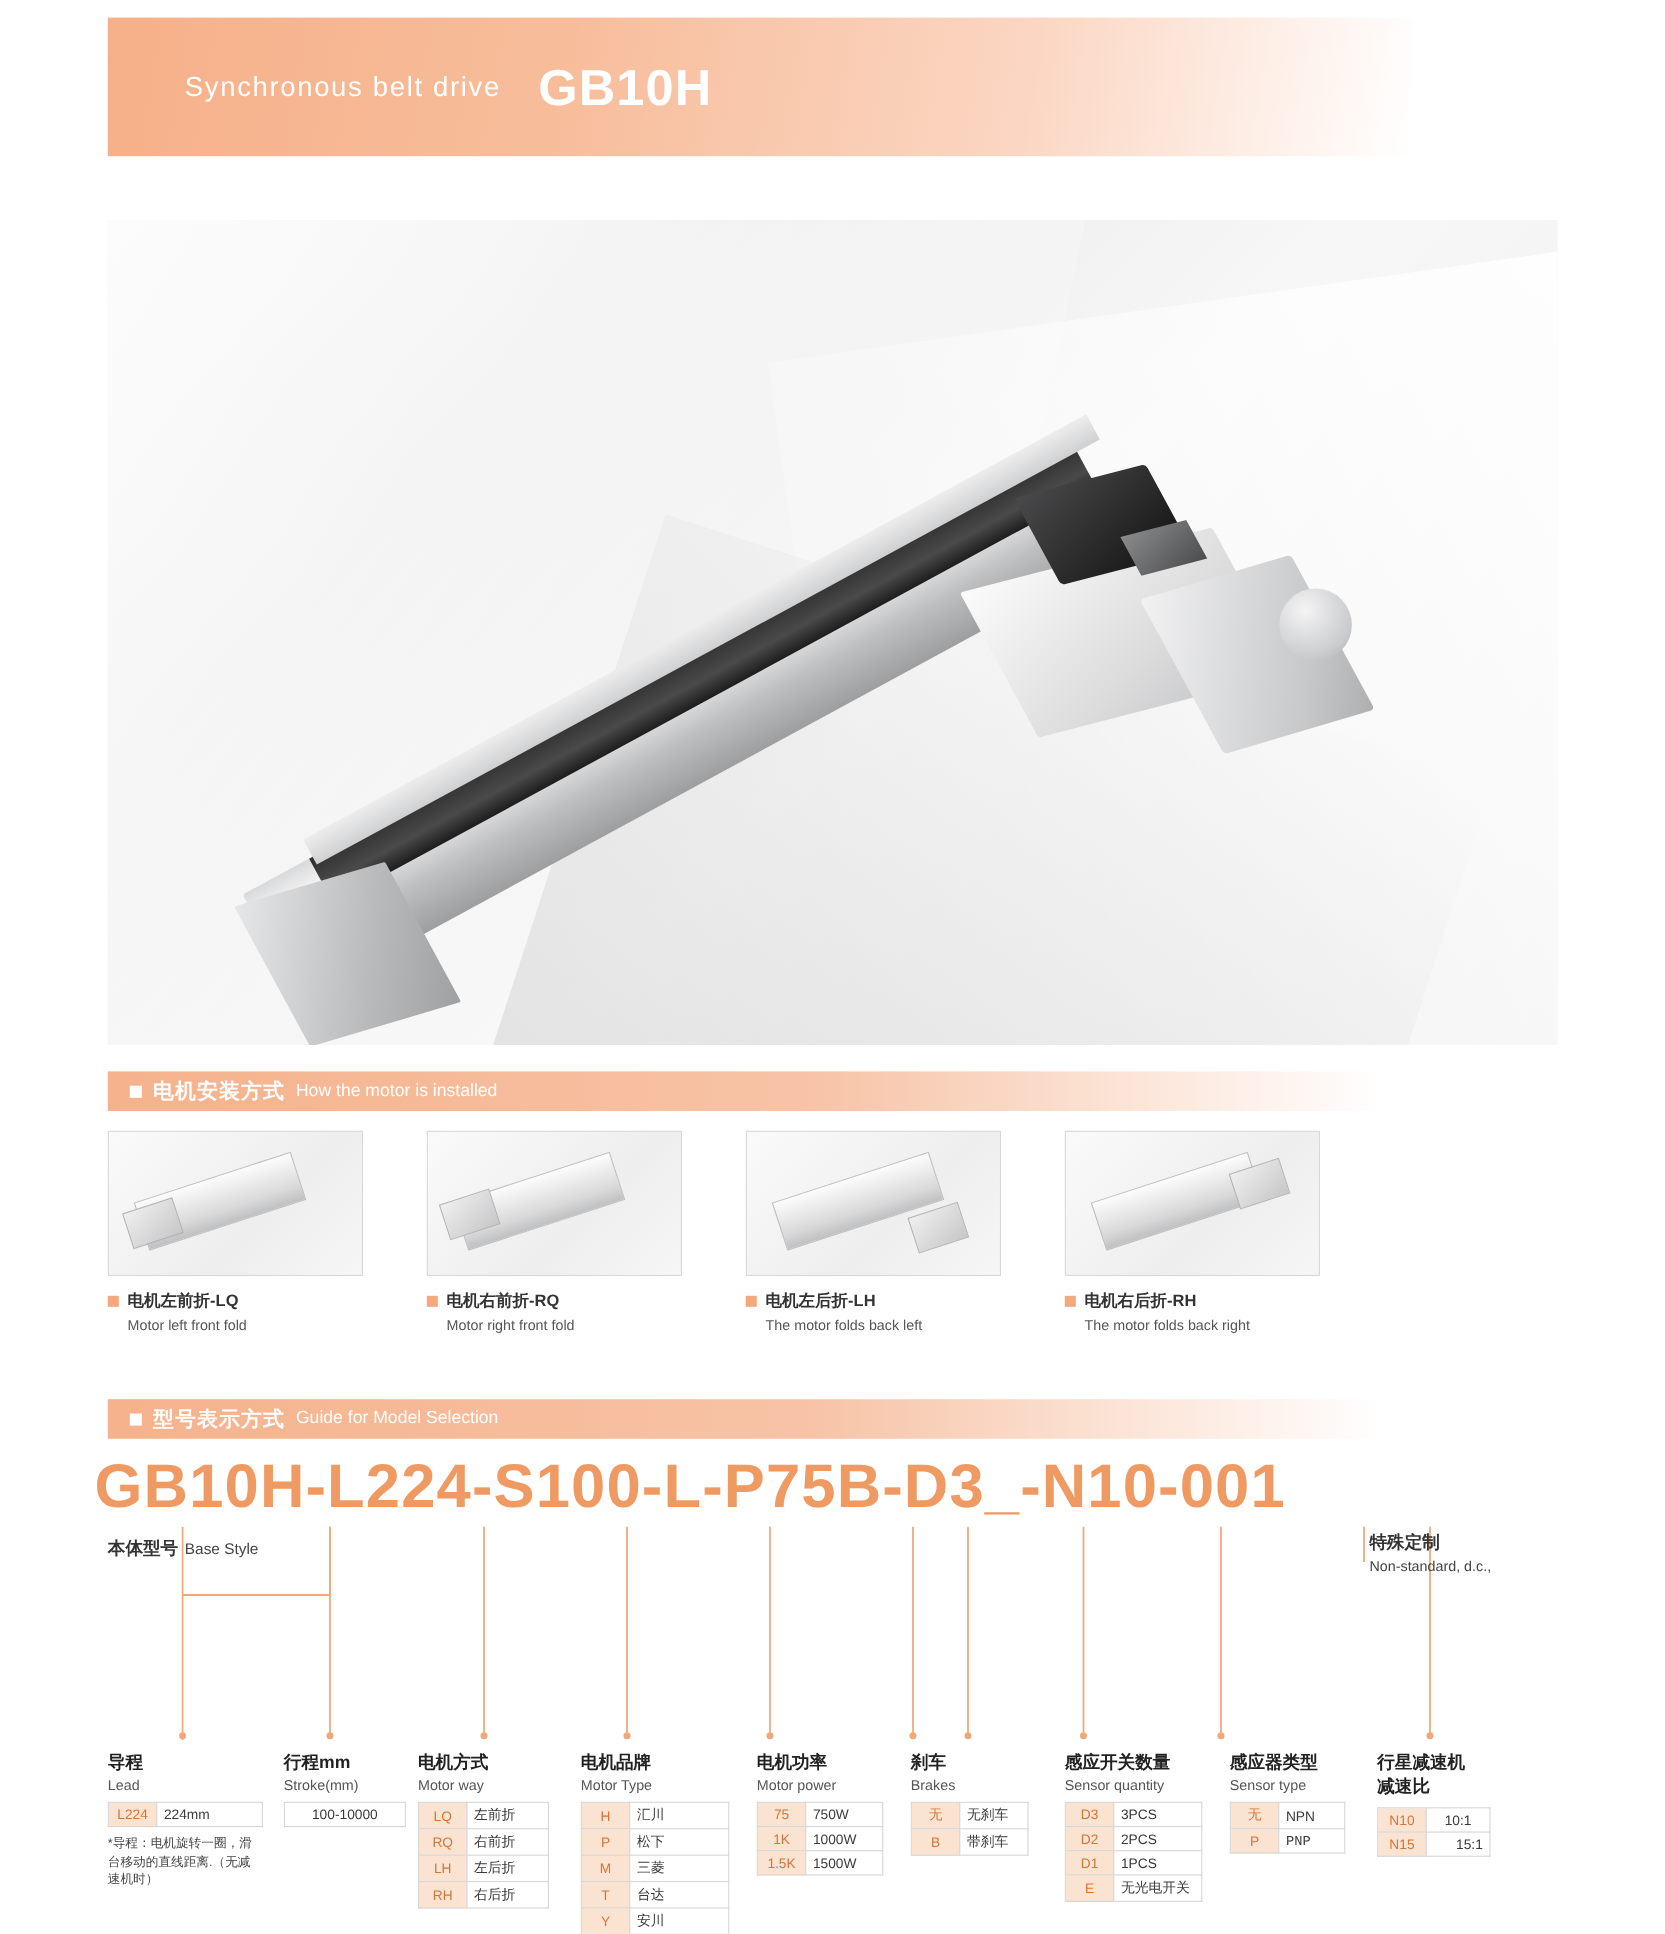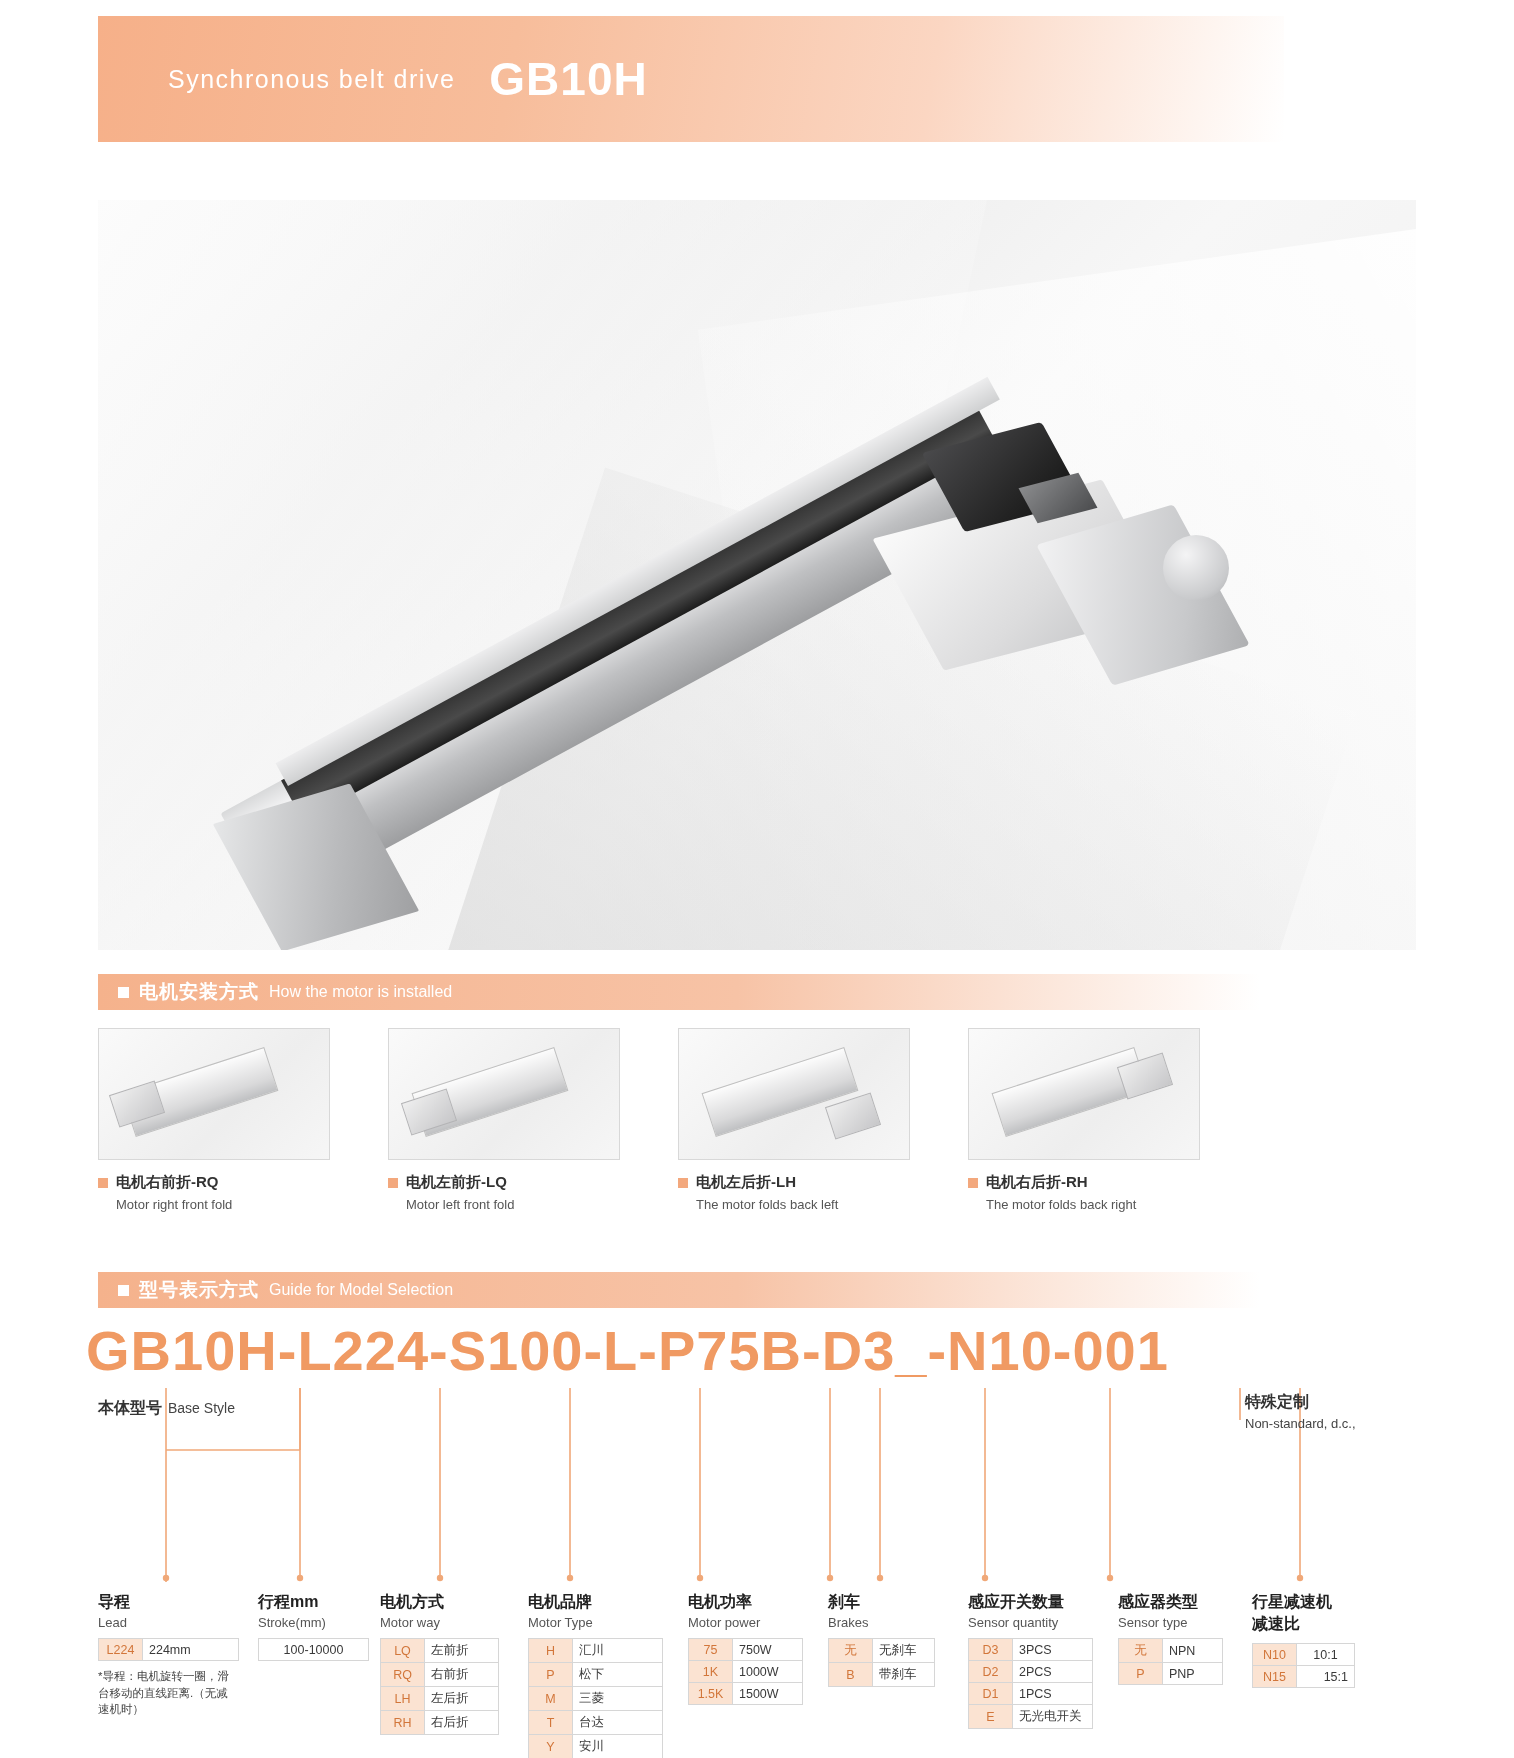--- a/index.html
+++ b/index.html
@@ -275,41 +275,41 @@
   </div>
 </div>
 
 <div class="sec-bar" style="top:974px;">
   <span class="sq"></span>
   <span class="cn">电机安装方式</span>
   <span class="en">How the motor is installed</span>
 </div>
 
 <div class="mounts">
+  <div class="mount m1">
+    <div class="pic">
+        <div class="body"></div>
+        <div class="mot"></div>
+      </div>
+    <div class="lbl">
+        <span class="sq"></span>
+        <span class="cn">电机左前折-LQ</span>
+      </div>
+    <div class="en2">Motor left front fold</div>
+  </div>
   <div class="mount m2">
     <div class="pic">
         <div class="body"></div>
         <div class="mot"></div>
       </div>
     <div class="lbl">
         <span class="sq"></span>
         <span class="cn">电机右前折-RQ</span>
       </div>
     <div class="en2">Motor right front fold</div>
-  </div>
-  <div class="mount m1">
-    <div class="pic">
-        <div class="body"></div>
-        <div class="mot"></div>
-      </div>
-    <div class="lbl">
-        <span class="sq"></span>
-        <span class="cn">电机左前折-LQ</span>
-      </div>
-    <div class="en2">Motor left front fold</div>
   </div>
   <div class="mount m3">
     <div class="pic">
         <div class="body"></div>
         <div class="mot"></div>
       </div>
     <div class="lbl">
         <span class="sq"></span>
         <span class="cn">电机左后折-LH</span>
       </div>
@@ -536,21 +536,21 @@
   <div class="t-cn">感应器类型</div>
   <div class="t-en">Sensor type</div>
   <table>
     <tbody>
         <tr>
           <td class="code">无</td>
           <td class="wide" style="width:60px;">NPN</td>
         </tr>
     <tr>
           <td class="code">P</td>
-          <td class="wide" style="width:60px;">PNP</td>
+          <td class="wide" style="width:60px;font-family:Liberation Mono, monospace;">PNP</td>
         </tr>
   </tbody>
     </table>
 </div>
 
 <div class="opt" style="left:1252px; top:1592px;">
   <div class="t-cn">行星减速机</div>
   <div class="t-cn" style="margin-top:1px;">减速比</div>
   <table>
     <tbody>

